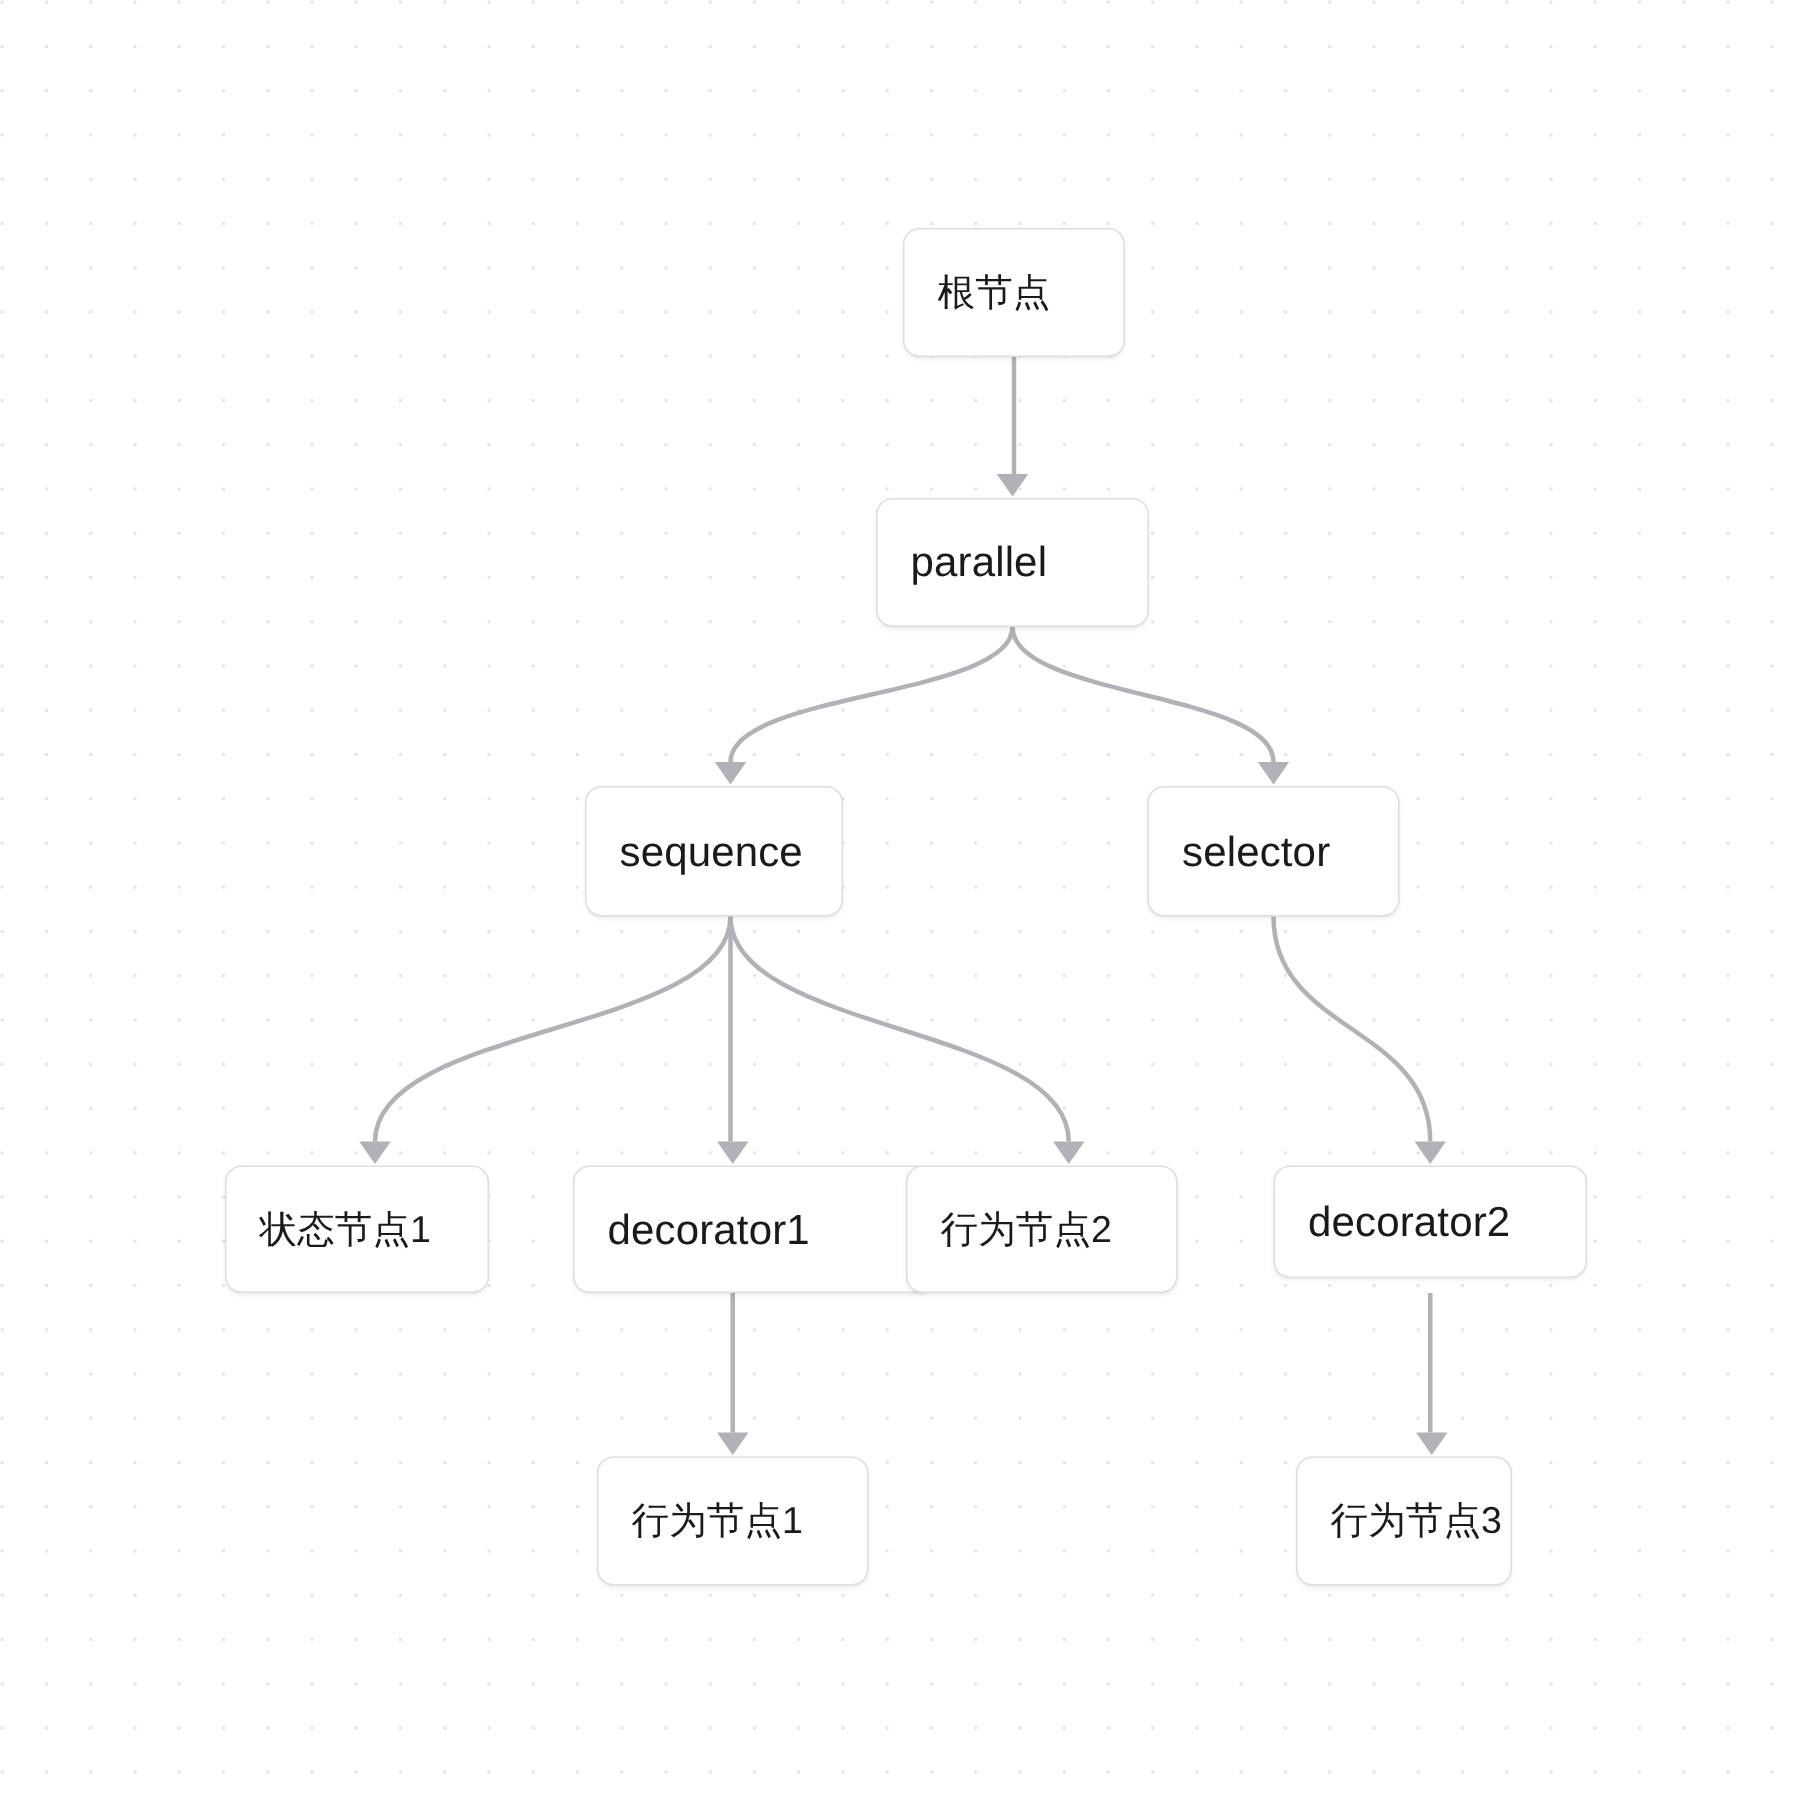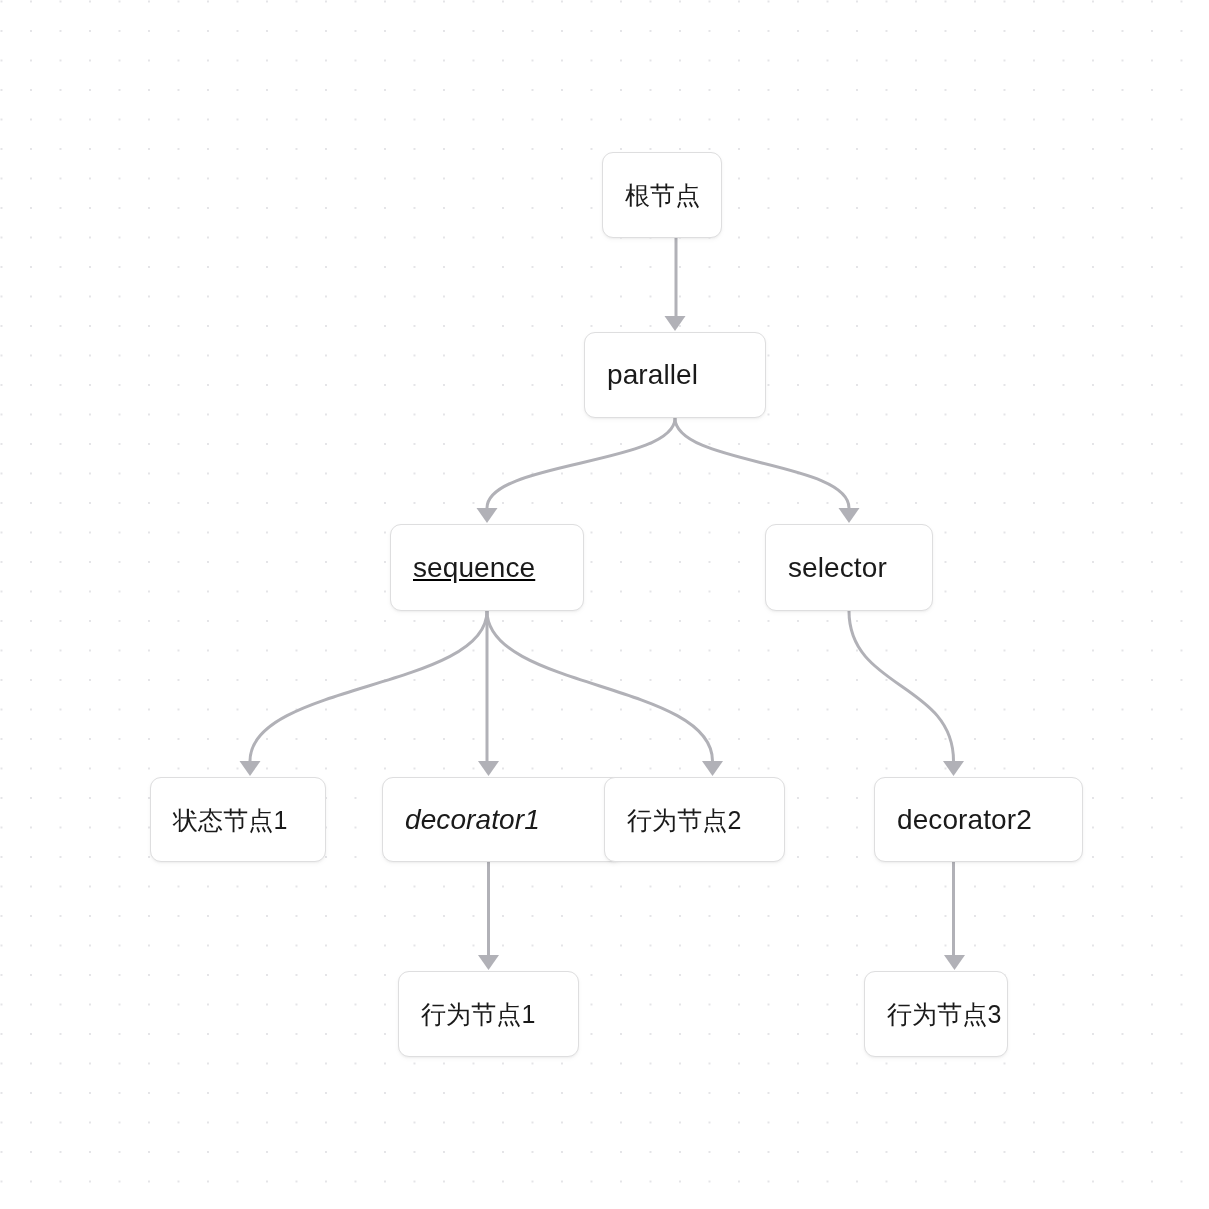--- a/index.html
+++ b/index.html
@@ -85,42 +85,42 @@
       <g>
         <path d="M488.5,862 L488.5,955" fill="none" stroke="#b1b1b7" stroke-width="3" stroke-linecap="butt"></path>
         <polygon points="478,955 499,955 488.5,970" fill="#b1b1b7"></polygon>
       </g>
       <g>
         <path d="M953.5,862 L953.5,955" fill="none" stroke="#b1b1b7" stroke-width="3" stroke-linecap="butt"></path>
         <polygon points="944,955 965,955 954.5,970" fill="#b1b1b7"></polygon>
       </g>
     </svg>
   <div id="node-layer">
-      <div class="node" style="left: 602px; top: 152px; width: 120px; height: 86px;">
+      <div class="node" style="left: 602px; top: 152px; width: 148px; height: 86px;">
         <span class="node-label cjk">根节点</span>
       </div>
       <div class="node" style="left: 584px; top: 332px; width: 182px; height: 86px;">
         <span class="node-label">parallel</span>
       </div>
-      <div class="node" style="left: 390px; top: 524px; width: 194px; height: 87px; text-decoration: underline;">
+      <div class="node" style="left: 390px; top: 524px; width: 172px; height: 87px;">
         <span class="node-label">sequence</span>
       </div>
       <div class="node" style="left: 765px; top: 524px; width: 168px; height: 87px;">
         <span class="node-label">selector</span>
       </div>
       <div class="node" style="left: 150px; top: 777px; width: 176px; height: 85px;">
         <span class="node-label cjk">状态节点1</span>
       </div>
-      <div class="node" style="left: 382px; top: 777px; width: 241px; height: 85px; font-style: italic;">
+      <div class="node" style="left: 382px; top: 777px; width: 241px; height: 85px;">
         <span class="node-label">decorator1</span>
       </div>
       <div class="node" style="left: 604px; top: 777px; width: 181px; height: 85px;">
         <span class="node-label cjk">行为节点2</span>
       </div>
-      <div class="node" style="left: 849px; top: 777px; width: 209px; height: 85px; margin-left: 25px;">
+      <div class="node" style="left: 849px; top: 777px; width: 209px; height: 75px;">
         <span class="node-label">decorator2</span>
       </div>
       <div class="node" style="left: 398px; top: 971px; width: 181px; height: 86px;">
         <span class="node-label cjk">行为节点1</span>
       </div>
       <div class="node" style="left: 864px; top: 971px; width: 144px; height: 86px;">
         <span class="node-label cjk">行为节点3</span>
       </div>
     </div>
 </div>

